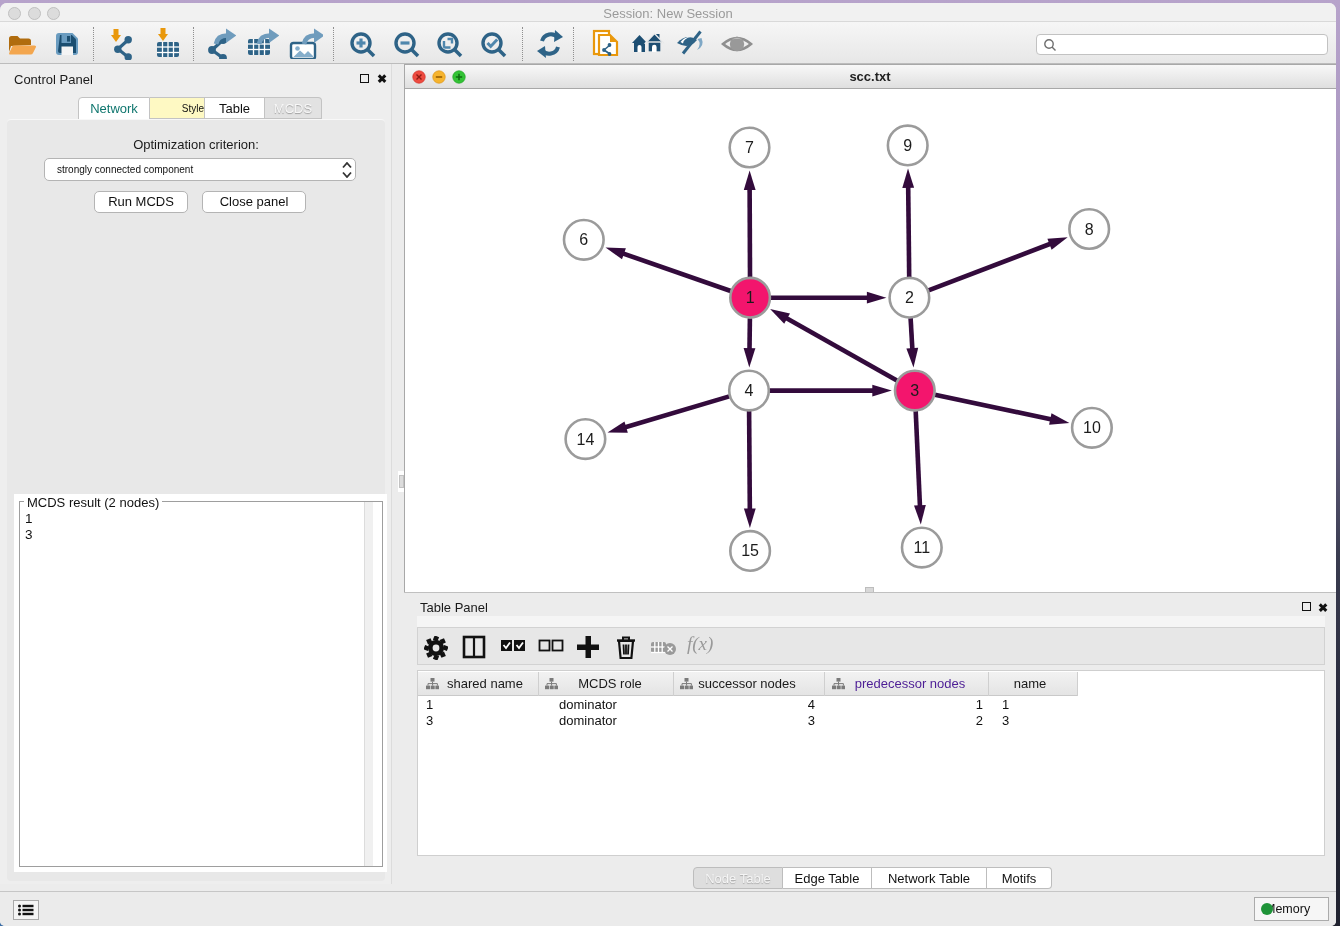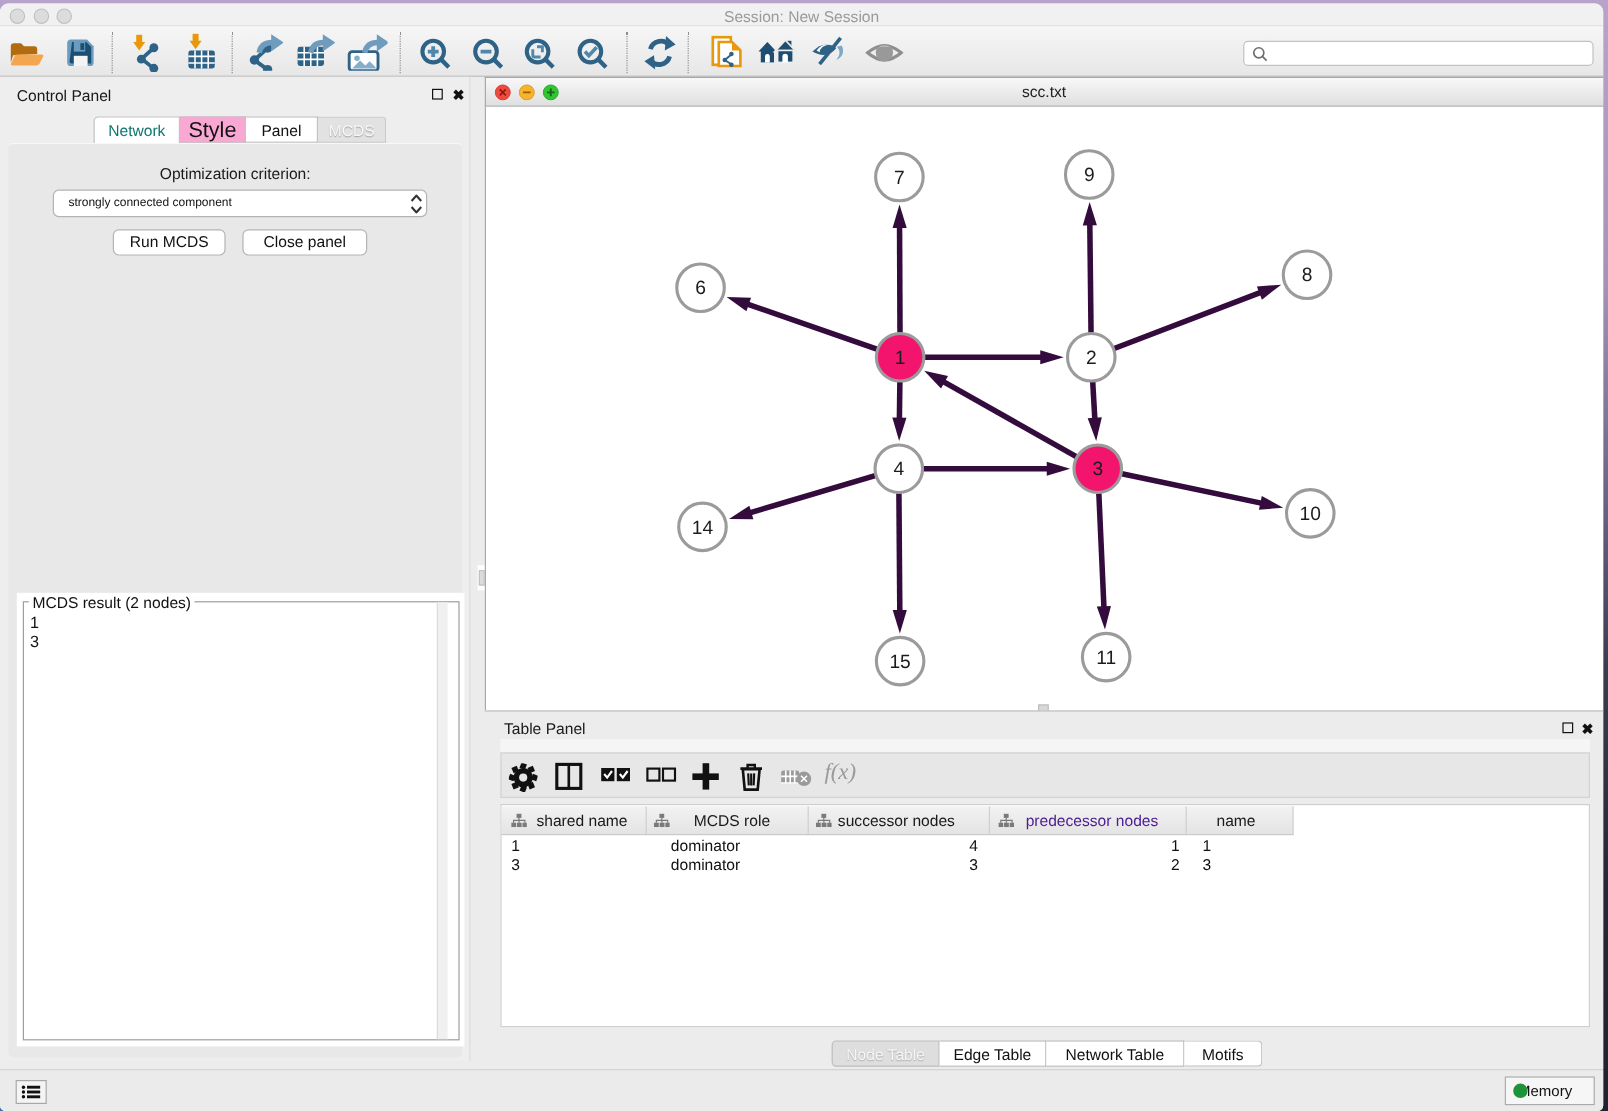--- a/index.html
+++ b/index.html
@@ -151,22 +151,22 @@
     <circle cx="6" cy="6" r="4.2" fill="none" stroke="#6e6e6e" stroke-width="1.4"></circle>
     <line x1="9" y1="9" x2="12.5" y2="12.5" stroke="#6e6e6e" stroke-width="1.4"></line>
   </svg>
 
 <div class="abs" style="left:0;top:64px;width:392px;height:820px;background:#eeeeee;border-right:1px solid #dcdcdc"></div>
 <div class="abs" style="left:14px;top:72px;font-size:13px;color:#1a1a1a">Control Panel</div>
 <div class="abs" style="left:360px;top:74px;width:9px;height:9px;border:1.6px solid #111"></div>
 <div class="abs" style="left:377px;top:72px;font-size:12px;font-weight:bold;color:#111">✖</div>
 
 <div class="abs" style="left:78px;top:97px;width:72px;height:32px;background:#fff;border:1px solid #c3c3c3;border-radius:4px 0 0 0;font-size:13px;color:#0f766e;text-align:center;line-height:21px">Network</div>
-<div class="abs" style="left:150px;top:97px;width:55px;height:22px;background:#f9a8d4;border:1px solid #c3c3c3;border-left:none;font-size:18px;color:#111;text-align:center;line-height:21px">Style</div>
-<div class="abs" style="left:205px;top:97px;width:60px;height:22px;background:#fff;border:1px solid #c3c3c3;border-left:none;font-size:13px;color:#111;text-align:center;line-height:21px">Panel</div>
+<div class="abs" style="left:150px;top:97px;width:55px;height:22px;background:#fef9c3;border:1px solid #c3c3c3;border-left:none;font-size:10px;color:#111;text-align:right;line-height:21px">Style</div>
+<div class="abs" style="left:205px;top:97px;width:60px;height:22px;background:#fff;border:1px solid #c3c3c3;border-left:none;font-size:13px;color:#111;text-align:center;line-height:21px">Table</div>
 <div class="abs" style="left:265px;top:97px;width:57px;height:22px;background:#e2e2e2;border:1px solid #c3c3c3;border-left:none;border-radius:0 4px 0 0;font-size:13px;color:#f8f8f8;text-shadow:0 1px 1px #9e9e9e;text-align:center;line-height:21px">MCDS</div>
 
 <div class="abs" style="left:7px;top:119px;width:378px;height:762px;background:#e8e8e8;border-top:1px solid #f8f8f8;border-radius:4px"></div>
 <div class="abs" style="left:0;top:137px;width:392px;text-align:center;font-size:13px;color:#1a1a1a">Optimization criterion:</div>
 <div class="abs" style="left:44px;top:158px;width:312px;height:23px;background:#fff;border:1px solid #b4b4b4;border-radius:5px;font-size:10px;color:#111;line-height:21px;padding-left:12px">strongly connected component</div>
 <svg class="abs" style="left:341px;top:162px" width="12" height="16">
     <path d="M2 5.5 L6 1 L10 5.5" fill="none" stroke="#333" stroke-width="1.8"></path>
     <path d="M2 10.5 L6 15 L10 10.5" fill="none" stroke="#333" stroke-width="1.8"></path>
   </svg>
 <div class="btn" style="left:94px;top:191px;width:94px;height:22px;line-height:20px">Run MCDS</div>
@@ -175,21 +175,21 @@
 <div class="abs" style="left:14px;top:494px;width:373px;height:378px;background:#fff"></div>
 <div class="abs" style="left:19px;top:501px;width:364px;height:366px;border:1px solid #9e9e9e"></div>
 <div class="abs" style="left:24px;top:495px;background:#fff;padding:0 3px;font-size:13px;color:#111">MCDS result (2 nodes)</div>
 <div class="abs" style="left:25px;top:511px;font-size:13.5px;color:#111;line-height:15.5px">1<br>3</div>
 <div class="abs" style="left:364px;top:502px;width:9px;height:364px;background:#f0f0f0;border-left:1px solid #dcdcdc"></div>
 
 <div class="abs" style="left:398px;top:471px;width:6px;height:21px;background:#fff"></div>
 <div class="abs" style="left:398.5px;top:475px;width:5px;height:13px;background:#dcdcdc;border:1px solid #c2c2c2"></div>
 
 <div class="abs" style="left:404px;top:64px;width:932px;height:25px;background:linear-gradient(#f8f8f8,#dfdfdf);border:1px solid #a8a8a8;border-right:none"></div>
-<div class="abs" style="left:404px;top:64px;width:932px;text-align:center;font-size:13px;font-weight:normal;color:#222;line-height:25px">scc.txt</div>
+<div class="abs" style="left:404px;top:64px;width:932px;text-align:center;font-size:13px;font-weight:bold;color:#222;line-height:25px">scc.txt</div>
 <svg class="abs" style="left:412px;top:70px" width="56" height="14">
 <circle cx="7" cy="7" r="6.2" fill="#ee4b40" stroke="#d43a31" stroke-width="0.8"></circle>
     <path d="M4.5 4.5 l5 5 M9.5 4.5 l-5 5" stroke="#8f1a12" stroke-width="1.4"></path>
 <circle cx="27" cy="7" r="6.2" fill="#f6b42e" stroke="#df9a1e" stroke-width="0.8"></circle>
     <line x1="23.8" y1="7" x2="30.2" y2="7" stroke="#985e00" stroke-width="1.6"></line>
 <circle cx="47" cy="7" r="6.2" fill="#33c335" stroke="#25a828" stroke-width="0.8"></circle>
     <path d="M47 3.8 v6.4 M43.8 7 h6.4" stroke="#0e6e10" stroke-width="1.6"></path>
 </svg>
 <div class="abs" style="left:404px;top:89px;width:932px;height:503px;background:#fff;border-left:1px solid #a8a8a8"></div>
 <div class="abs" style="left:865px;top:587px;width:9px;height:6px;background:#d8d8d8;border:1px solid #bdbdbd"></div>

